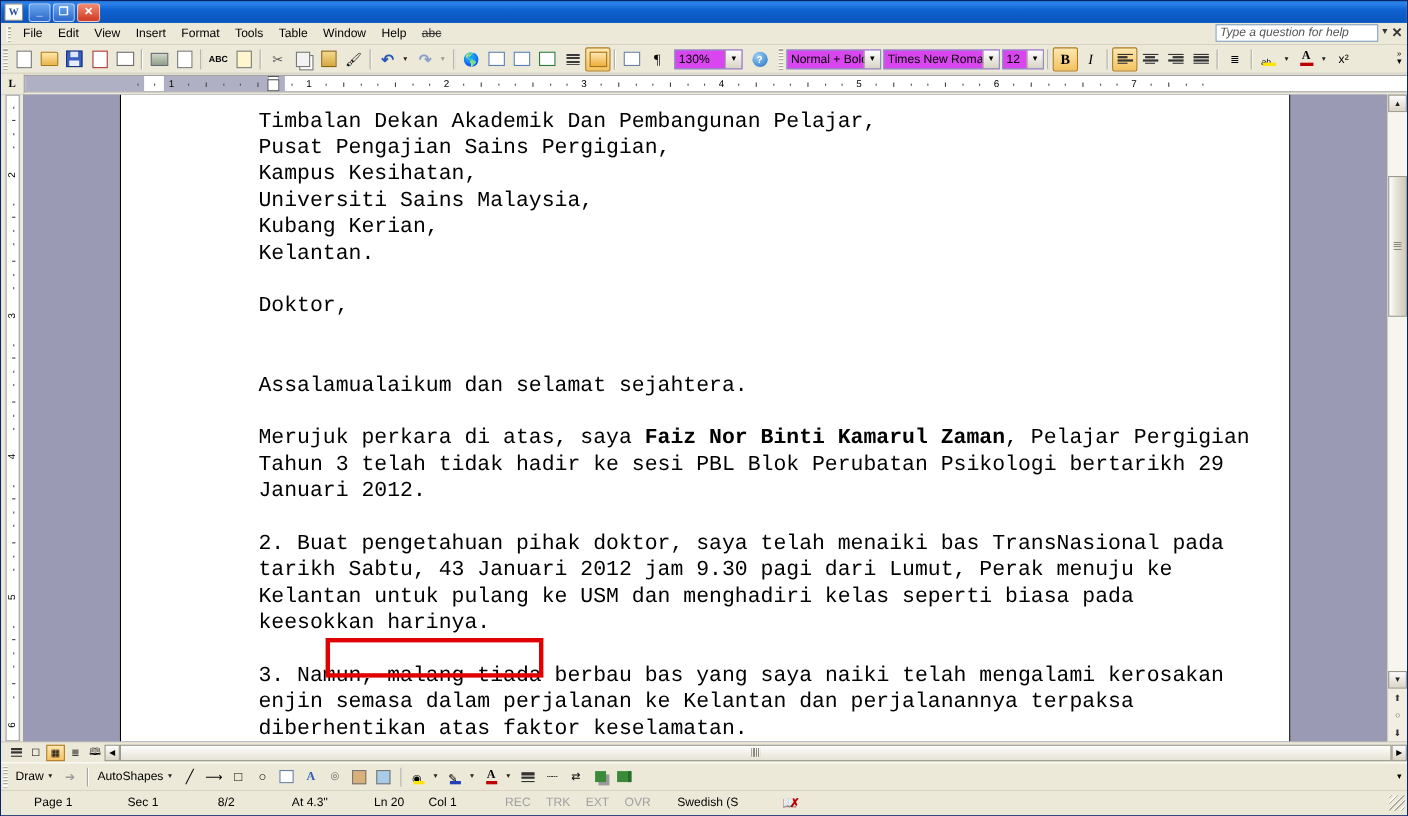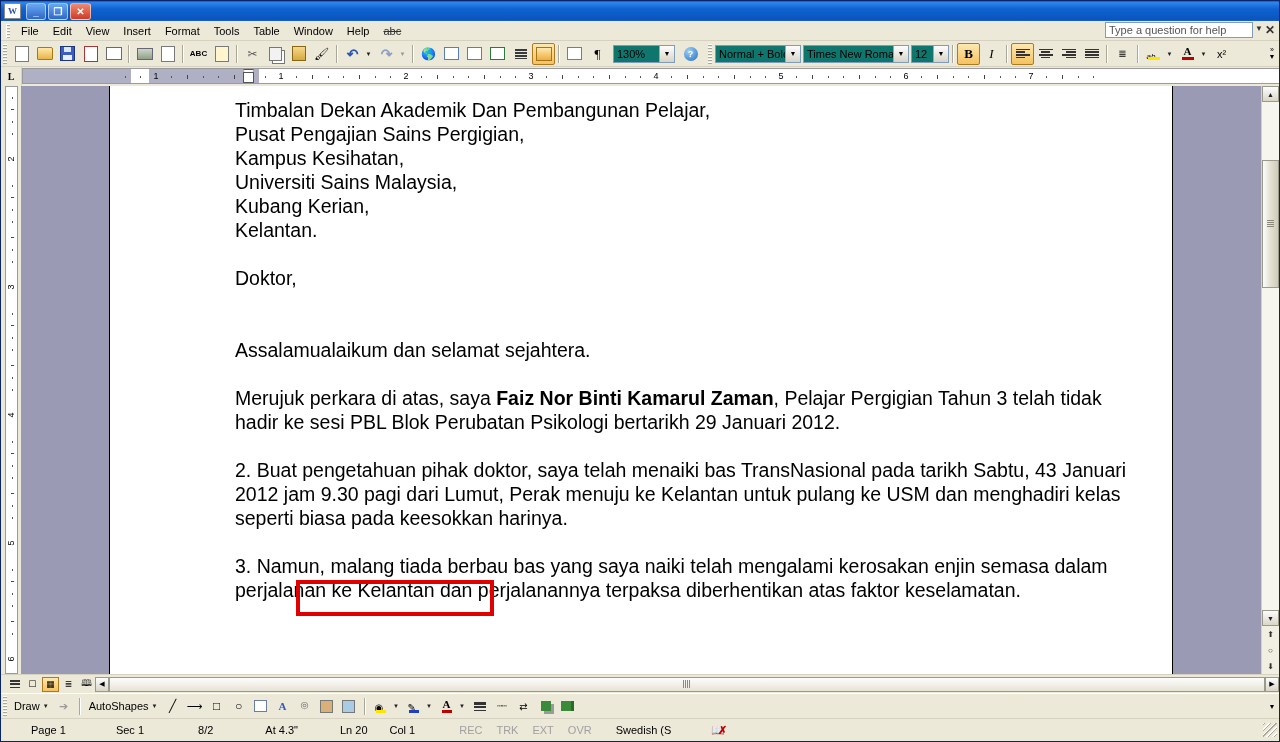--- a/index.html
+++ b/index.html
@@ -35,34 +35,34 @@
   
   .menubar{height:19px;flex:0 0 19px;background:#ece9d8;display:flex;align-items:center;
            border-bottom:1px solid #d6d2c2;padding-left:4px;position:relative;}
   .grip{width:3px;height:14px;margin:0 4px 0 1px;
         background:repeating-linear-gradient(to bottom,#fff 0 1px,#aca899 1px 2px,transparent 2px 3px);
         border-left:1px solid #fff;}
   .menu-item{padding:2px 7px;color:#000;font-size:11px;cursor:default;}
   .menu-item.strike{text-decoration:line-through;color:#333;}
   .help-box{position:absolute;right:26px;top:1px;width:148px;height:16px;background:#fff;
             border:1px solid #7f9db9;font-size:11px;color:#555;padding:1px 3px;box-sizing:border-box;
-            display:flex;align-items:center;}
+            display:flex;align-items:center;font-style:italic;}
   .help-arrow{position:absolute;right:16px;top:3px;font-size:8px;color:#333;}
   .help-x{position:absolute;right:4px;top:2px;font-size:12px;color:#333;font-weight:bold;}
 
   
   .toolbar{height:25px;flex:0 0 25px;background:#ece9d8;display:flex;align-items:center;
            border-bottom:1px solid #d6d2c2;position:relative;}
   .tgrip{width:4px;height:20px;margin:0 3px 0 2px;
          background:repeating-linear-gradient(to bottom,#fff 0 1px,#aca899 1px 2px,transparent 2px 3px);}
   .tbtn{width:23px;height:22px;display:flex;align-items:center;justify-content:center;margin:0 0px;
         box-sizing:border-box;border:1px solid transparent;border-radius:2px;font-size:13px;}
   .tbtn.on{background:linear-gradient(to bottom,#fde8b0,#f5c260);border:1px solid #b07a1c;}
   .tsep{width:1px;height:18px;background:#aca899;margin:0 3px;border-right:1px solid #fff;}
-  .combo{height:18px;background:#0f766e;border:1px solid #7f9db9;display:flex;align-items:center;
+  .combo{height:18px;background:#d946ef;border:1px solid #7f9db9;display:flex;align-items:center;
          font-size:11px;padding-left:3px;box-sizing:border-box;color:#000;position:relative;}
   .combo .ca{position:absolute;right:0;top:0;width:14px;height:16px;
              background:linear-gradient(to bottom,#fdfdfd,#d8d4c5);border-left:1px solid #aca899;
              display:flex;align-items:center;justify-content:center;font-size:7px;}
   .ovf{position:absolute;right:1px;top:2px;width:12px;height:20px;display:flex;flex-direction:column;
        align-items:center;justify-content:center;font-size:7px;line-height:7px;color:#000;}
 
   
   .ic{display:inline-block;position:relative;}
   .doc-ic{width:12px;height:14px;background:#fff;border:1px solid #7a7a7a;}
@@ -116,21 +116,21 @@
   .main{flex:1;display:flex;min-height:0;background:#9a9ab4;position:relative;}
   .vruler{width:20px;flex:0 0 20px;background:#ece9d8;position:relative;display:flex;justify-content:center;}
   .vr-inner{width:13px;background:#fff;border:1px solid #9a9a9a;box-sizing:border-box;position:relative;margin:0 0 0 0;}
   .vr-num{position:absolute;left:50%;transform:translate(-50%,-50%) rotate(-90deg);font-size:9px;color:#000;}
   .vr-dot{position:absolute;left:6px;width:1px;height:2px;background:#555;}
   .vr-half{position:absolute;left:5px;width:3px;height:1px;background:#444;}
 
   .docarea{flex:1;position:relative;overflow:hidden;background:#9a9ab4;display:flex;justify-content:center;}
   .page{width:1064px;background:#fff;border-left:1px solid #000;border-right:1px solid #000;
         position:relative;box-sizing:border-box;padding:12px 0 0 0;}
-  .ptext{font-family:Liberation Sans, sans-serif;font-size:19.5px;line-height:24px;color:#000;
+  .ptext{font-family:Liberation Mono, monospace;font-size:19.5px;line-height:24px;color:#000;
          padding-left:125px;padding-right:30px;}
   .ptext p{margin:0;}
   .blank{height:24px;}
   .bold{font-weight:bold;}
   .hdgu{font-weight:bold;text-decoration:underline;}
 
   .redbox{position:absolute;border:4px solid #e00000;box-sizing:border-box;}
 
   
   .vscroll{width:17px;flex:0 0 17px;background:#f1efe2;display:flex;flex-direction:column;

